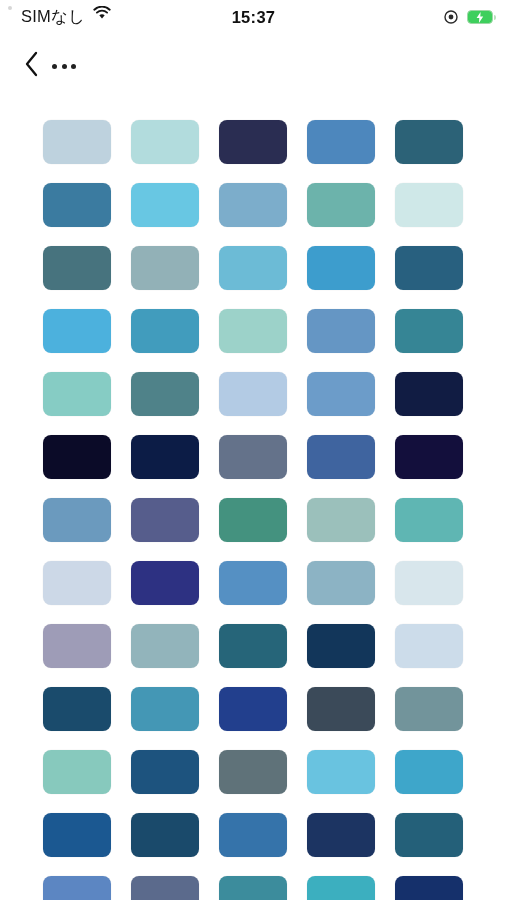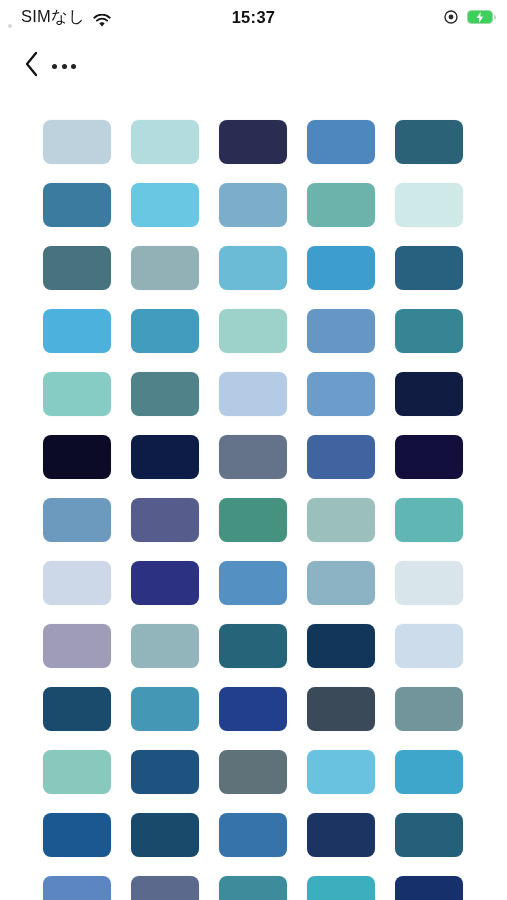--- a/index.html
+++ b/index.html
@@ -22,21 +22,21 @@
     height: 34px;
     display: flex;
     align-items: center;
     padding: 0 14px 0 8px;
     box-sizing: border-box;
     position: relative;
     color: #1a1a1a;
   }
   .status-left {
     display: flex;
-    align-items: flex-end;
+    align-items: flex-start;
     gap: 7px;
     flex: 0 0 auto;
   }
   .status-dot {
     width: 4px;
     height: 4px;
     border-radius: 50%;
     background: #d6d6d6;
     margin-right: 2px;
   }

